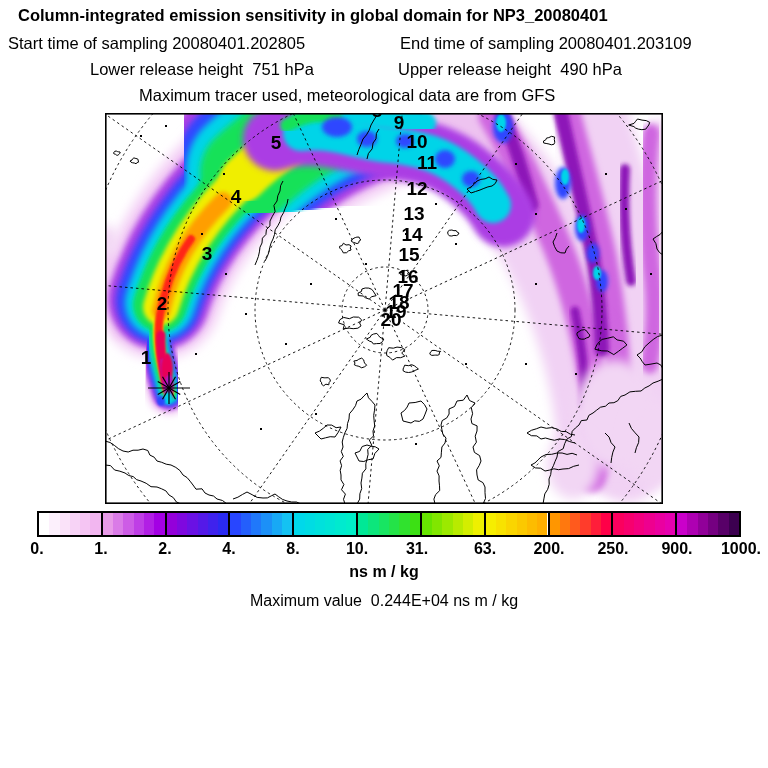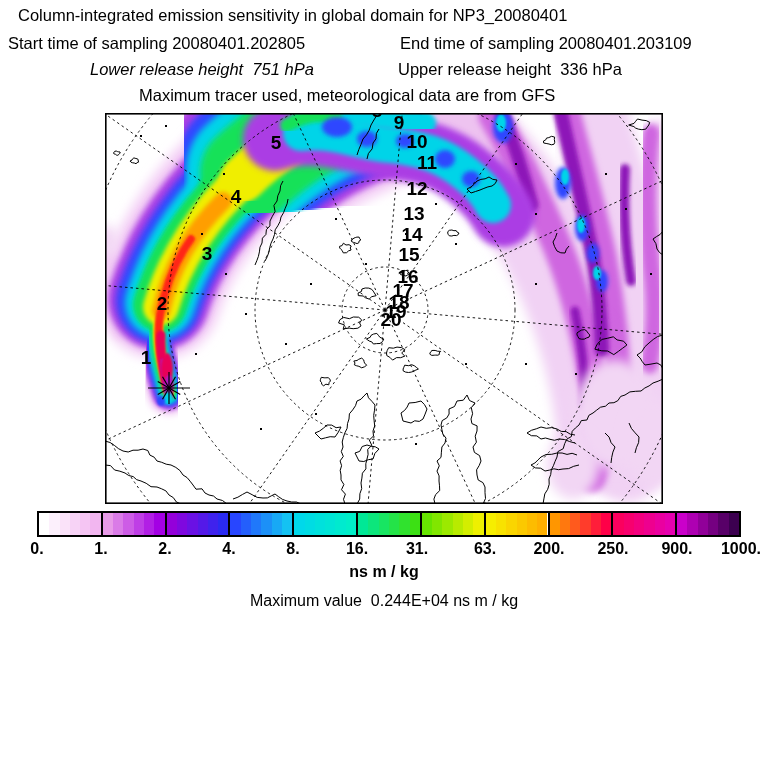--- a/index.html
+++ b/index.html
@@ -1,41 +1,41 @@
 <!DOCTYPE html>
 <html><head>
 <meta charset="utf-8">
 <style>
   html,body{margin:0;padding:0;background:#ffffff;}
   body{width:768px;height:768px;position:relative;font-family:"Liberation Sans",sans-serif;color:#000;}
   .abs{position:absolute;white-space:pre;}
   .hline{font-size:16.5px;line-height:20px;}
-  .title{font-weight:400;}
+  .title{font-weight:700;}
   #map-wrap{position:absolute;left:105px;top:113px;width:558px;height:391px;}
   svg{display:block;overflow:hidden;background:#fff;}
   .wp{font:700 19px "Liberation Sans",sans-serif;fill:#000;}
   #colorbar{position:absolute;left:37px;top:511px;width:704px;height:26px;box-sizing:border-box;border:2px solid #000;display:flex;}
   .cb-seg{flex:1;display:flex;border-left:2px solid #000;}
   .cb-seg:first-child{border-left:none;}
   .cb-cell{flex:1;}
   .tick{position:absolute;top:540px;width:64px;margin-left:-32px;text-align:center;font-size:16px;font-weight:700;white-space:pre;}
   #unit-label{position:absolute;left:0;top:563px;width:768px;text-align:center;font-size:16px;font-weight:700;white-space:pre;}
   #max-label{position:absolute;left:0;top:592px;width:768px;text-align:center;font-size:16px;white-space:pre;}
 </style>
 </head>
 <body>
 
 <div class="abs hline title" style="left:18px;top:5px;">Column-integrated emission sensitivity in global domain for NP3_20080401</div>
 <div>
   <span class="abs hline" style="left:8px;top:33px;">Start time of sampling 20080401.202805</span>
   <span class="abs hline" style="left:400px;top:33px;">End time of sampling 20080401.203109</span>
 </div>
 <div>
-  <span class="abs hline" style="left:90px;top:59px;font-style:italic;">Lower release height  751 hPa</span>
-  <span class="abs hline" style="left:398px;top:59px;">Upper release height  336 hPa</span>
+  <span class="abs hline" style="left:90px;top:59px;">Lower release height  751 hPa</span>
+  <span class="abs hline" style="left:398px;top:59px;">Upper release height  490 hPa</span>
 </div>
 <div class="abs hline" style="left:139px;top:85px;">Maximum tracer used, meteorological data are from GFS</div>
 
 <div id="map-wrap">
   <svg id="mapsvg" width="558" height="391" viewBox="0 0 558 391">
       <defs>
         <filter id="blur1" x="-60%" y="-60%" width="220%" height="220%">
           <feGaussianBlur stdDeviation="1.1"></feGaussianBlur>
         </filter>
         <filter id="blur2" x="-60%" y="-60%" width="220%" height="220%">
@@ -321,21 +321,21 @@
       <div class="cb-cell" style="background: rgb(88, 0, 104);"></div>
       <div class="cb-cell" style="background: rgb(60, 0, 80);"></div>
     </div>
   </div>
 <div id="ticks">
     <span class="tick" style="left: 37px;">0.</span>
     <span class="tick" style="left: 101px;">1.</span>
     <span class="tick" style="left: 165px;">2.</span>
     <span class="tick" style="left: 229px;">4.</span>
     <span class="tick" style="left: 293px;">8.</span>
-    <span class="tick" style="left: 357px;">16.</span>
+    <span class="tick" style="left: 357px;">10.</span>
     <span class="tick" style="left: 417px;">31.</span>
     <span class="tick" style="left: 485px;">63.</span>
     <span class="tick" style="left: 549px;">200.</span>
     <span class="tick" style="left: 613px; text-align: center;">250.</span>
     <span class="tick" style="left: 677px;">900.</span>
     <span class="tick" style="left: 741px;">1000.</span>
   </div>
 <div id="unit-label">ns m / kg</div>
 <div id="max-label">Maximum value  0.244E+04 ns m / kg</div>
 

